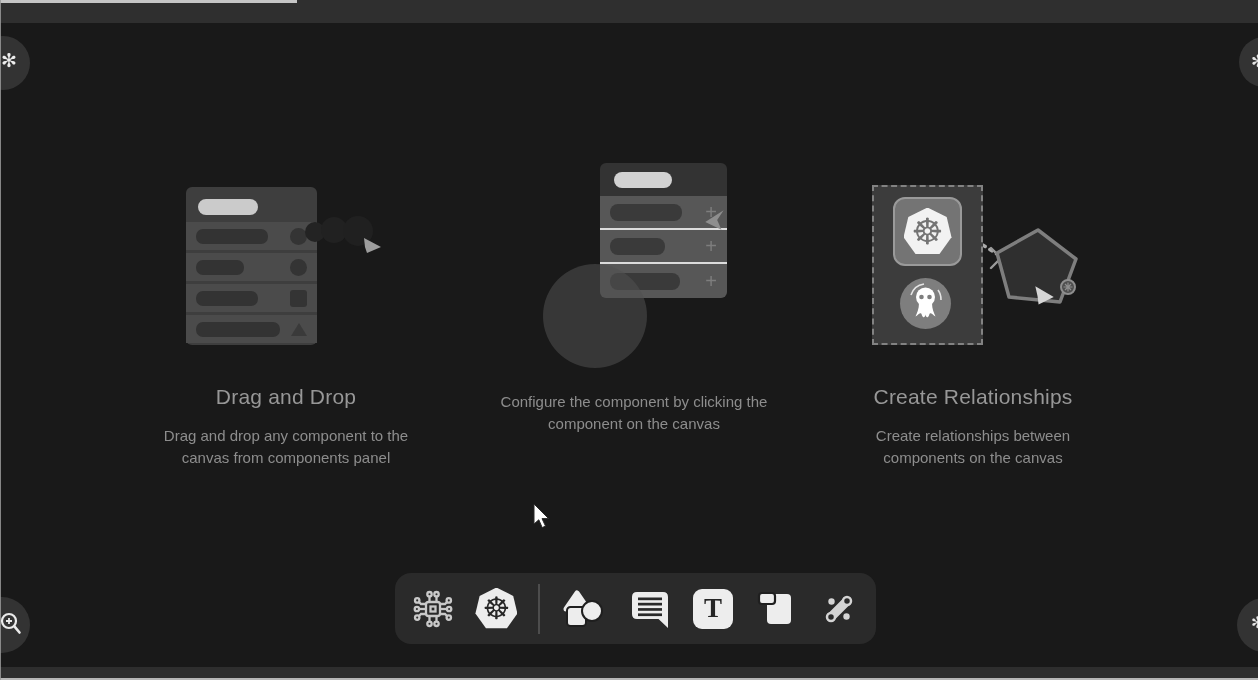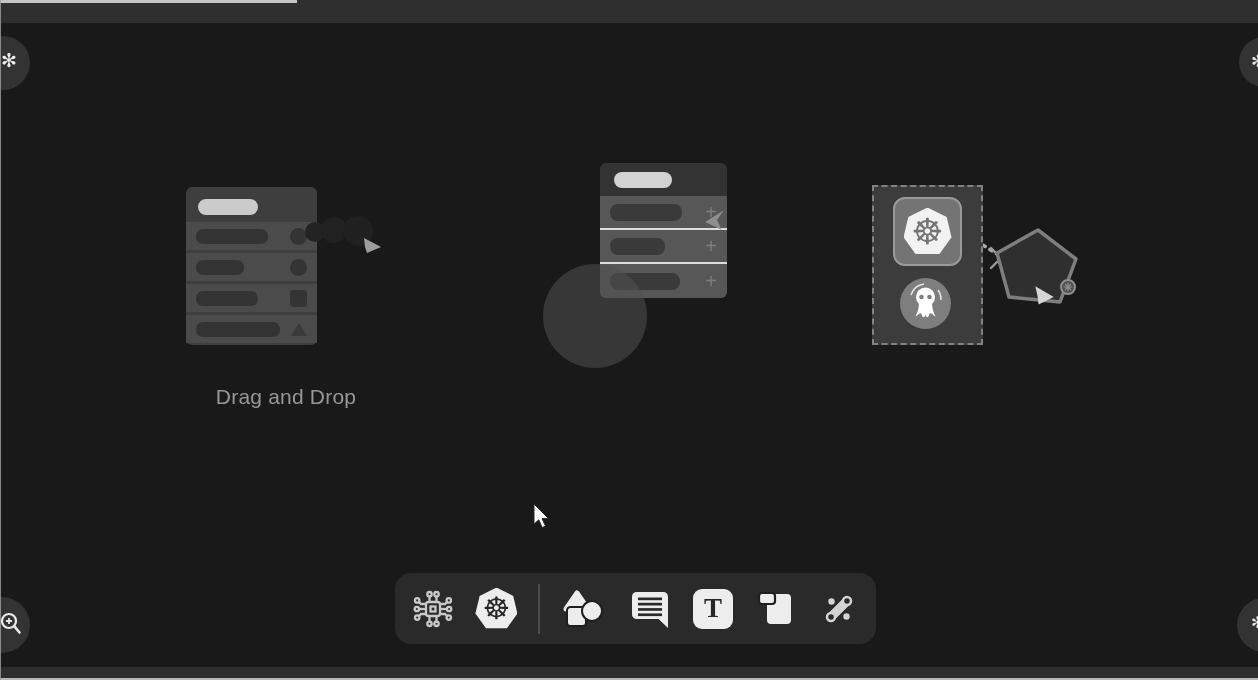--- a/index.html
+++ b/index.html
@@ -132,20 +132,21 @@
         </div>
       </div>
       <div class="trail trail1"></div>
       <div class="trail trail2"></div>
       <div class="trail trail3"></div>
       <svg class="fig-cursor" style="left:244px;top:76px;" width="24" height="24" viewBox="0 0 24 24">
         <polygon points="4,2 21,11 7,17 5,11" fill="#9d9d9d"></polygon>
       </svg>
     </div>
     <h2>Drag and Drop</h2>
+    <p>Drag and drop any component to the canvas from components panel</p>
   </div>
 
   <div class="card card2">
     <div class="figure">
       <div class="panel2">
         <div class="head">
             <div class="hpill"></div>
           </div>
         <div class="row">
             <div class="pill q-w1"></div>
@@ -158,20 +159,21 @@
         <div class="row">
             <div class="pill q-w3"></div>
             <span class="plus">+</span>
           </div>
       </div>
       <div class="click-ripple"></div>
       <svg class="fig-cursor" style="left:238px;top:48px;z-index:3;" width="26" height="26" viewBox="0 0 24 24">
         <polygon points="20,2 3,13 18,20 14,11" fill="#8e8e8e"></polygon>
       </svg>
     </div>
+    <p>Configure the component by clicking the component on the canvas</p>
   </div>
 
   <div class="card card3">
     <div class="figure">
       <div class="dashed-box">
         <div class="k8s-tile">
           <div class="hept">
               <span>☸</span>
             </div>
         </div>
@@ -194,20 +196,22 @@
       </svg>
       <svg class="fig3-svg" style="left:191px;top:66px;" width="88" height="82" viewBox="0 0 88 82">
         <polygon points="44,4 82,33 66,76 15,71 3,27" fill="#2f2f2f" stroke="#7e7e7e" stroke-width="3.5" stroke-linejoin="round"></polygon>
         <circle cx="74" cy="61" r="7" fill="#4e4e4e" stroke="#8e8e8e" stroke-width="2"></circle>
         <path d="M74 56.5 V65.5 M69.5 61 H78.5 M71 58 L77 64 M77 58 L71 64" stroke="#8e8e8e" stroke-width="1.2"></path>
       </svg>
       <svg class="fig-cursor" style="left:228px;top:124px;z-index:3;" width="26" height="26" viewBox="0 0 24 24">
         <polygon points="4,2 21,12 7,19 6,11" fill="#d6d6d6"></polygon>
       </svg>
     </div>
+    <h2>Create Relationships</h2>
+    <p>Create relationships between components on the canvas</p>
   </div>
 
   <div class="toolbar">
 
     <div class="tool">
       <svg width="44" height="44" viewBox="0 0 44 44">
         <g fill="none" stroke="#c9c9c9" stroke-width="2.3">
           <rect x="15" y="15" width="14" height="14" rx="2.5"></rect>
           <rect x="19.5" y="19.5" width="5" height="5"></rect>
           <path d="M15 17 H10 L7.7 14.7"></path>

